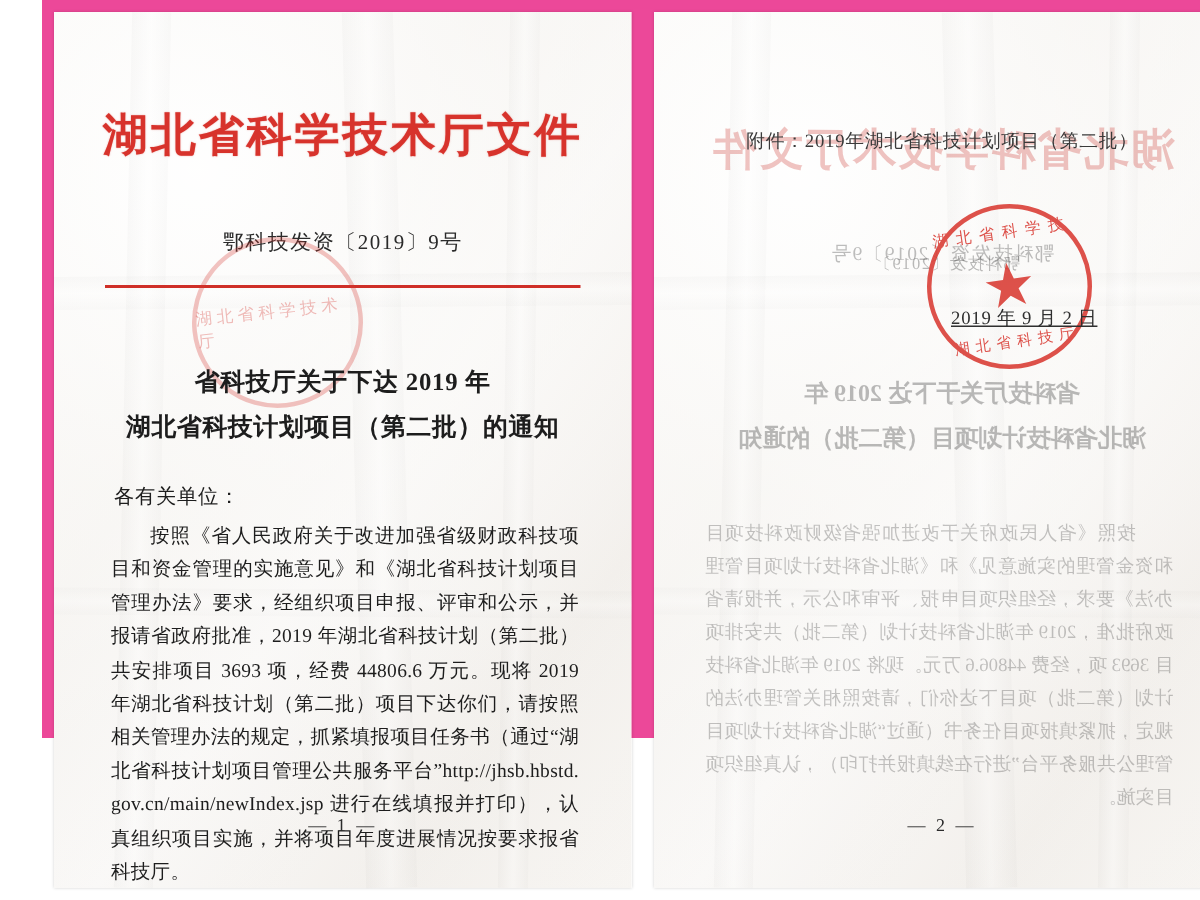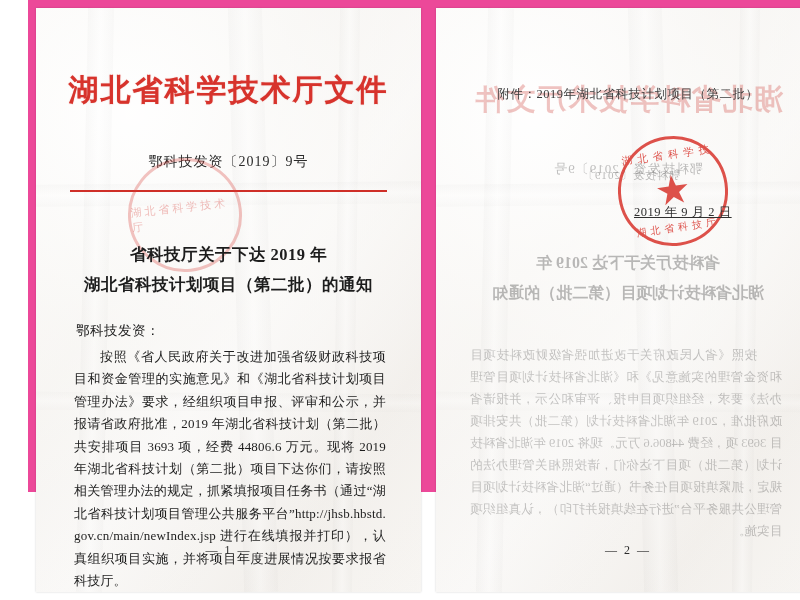--- a/index.html
+++ b/index.html
@@ -291,21 +291,21 @@
 
     <div class="red-rule"></div>
 
     <div class="seal">湖北省科学技术厅</div>
 
     <div class="subject">
       <div>省科技厅关于下达 2019 年</div>
       <div>湖北省科技计划项目（第二批）的通知</div>
     </div>
 
-    <div class="salutation">鄂科技发资：</div>
+    <div class="salutation">各有关单位：</div>
 
     <div class="body-text">按照《省人民政府关于改进加强省级财政科技项目和资金管理的实施意见》和《湖北省科技计划项目管理办法》要求，经组织项目申报、评审和公示，并报请省政府批准，2019 年湖北省科技计划（第二批）共安排项目 3693 项，经费 44806.6 万元。现将 2019 年湖北省科技计划（第二批）项目下达你们，请按照相关管理办法的规定，抓紧填报项目任务书（通过“湖北省科技计划项目管理公共服务平台”http://jhsb.hbstd.gov.cn/main/newIndex.jsp 进行在线填报并打印），认真组织项目实施，并将项目年度进展情况按要求报省科技厅。</div>
 
     <div class="page-num">— 1 —</div>
   </div>
 
   <div class="page page-right">
     <div class="crease c1"></div>
     <div class="crease c2"></div>
     <div class="crease c3"></div>

